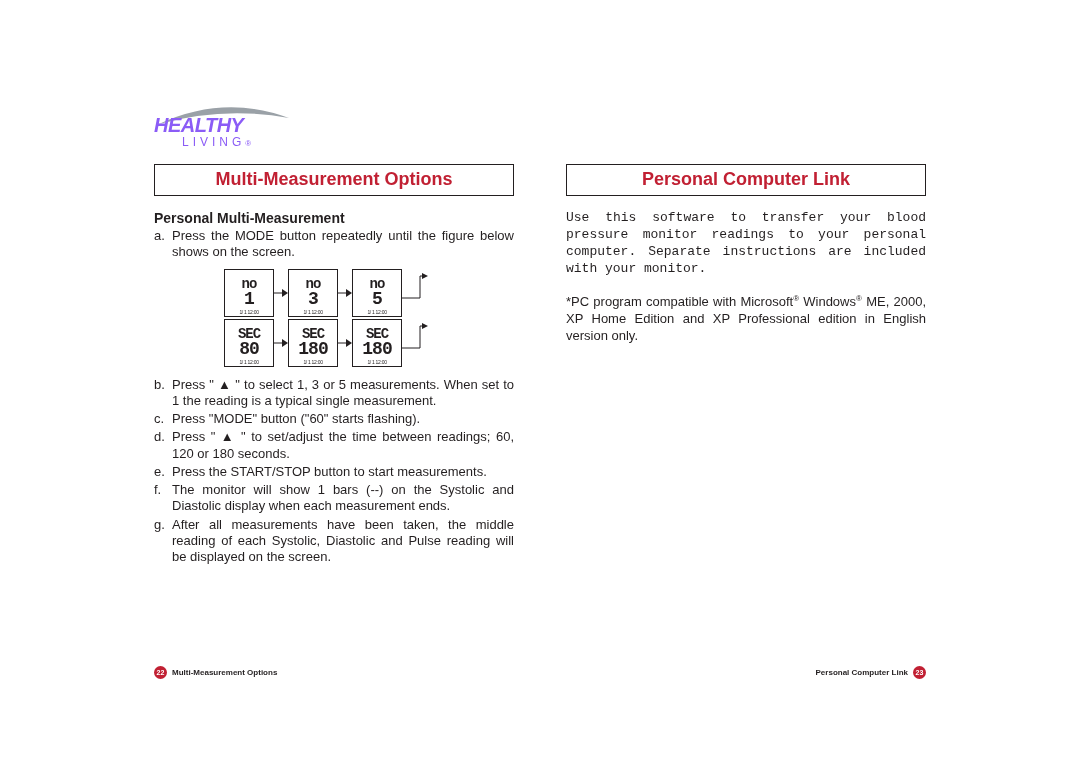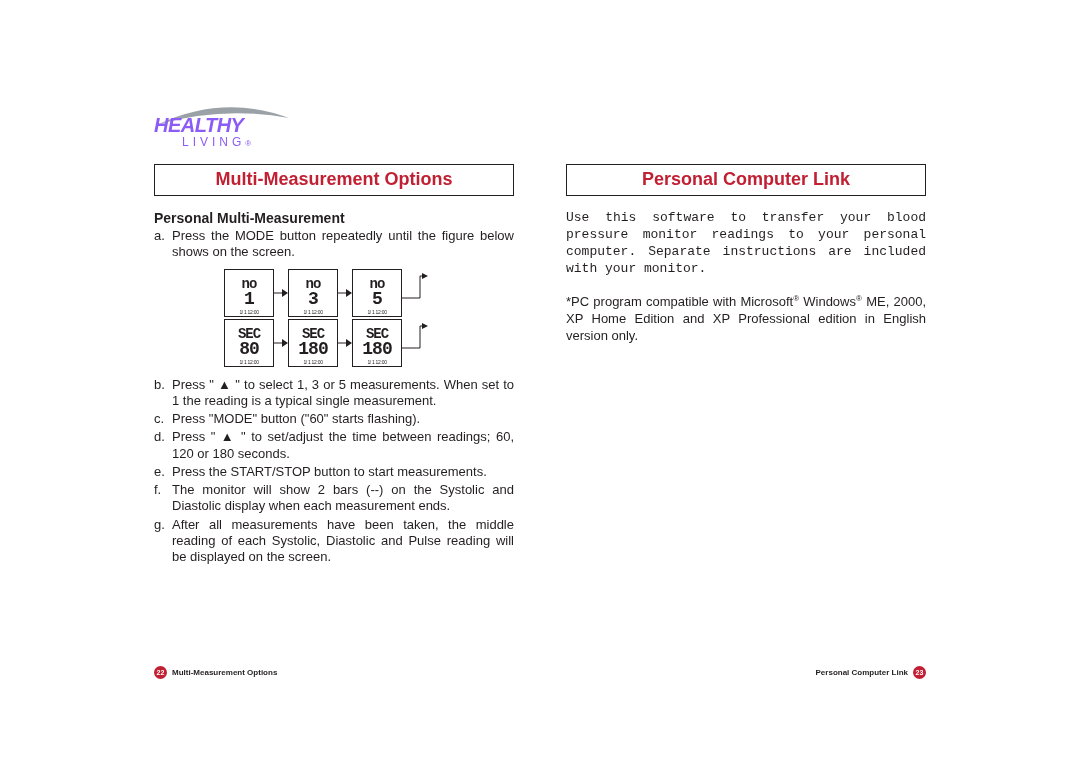--- a/index.html
+++ b/index.html
@@ -271,21 +271,21 @@
           </svg>
         </span>
       </div>
     </div>
 
     <ol class="steps">
       <li><span class="lab">b.</span><span>Press " ▲ " to select 1, 3 or 5 measurements. When set to 1 the reading is a typical single measurement.</span></li>
       <li><span class="lab">c.</span><span>Press "MODE" button ("60" starts flashing).</span></li>
       <li><span class="lab">d.</span><span>Press " ▲ " to set/adjust the time between readings; 60, 120 or 180 seconds.</span></li>
       <li><span class="lab">e.</span><span>Press the START/STOP button to start measurements.</span></li>
-      <li><span class="lab">f.</span><span>The monitor will show 2 bars (--) on the Systolic and Diastolic display when each measurement ends.</span></li>
+      <li><span class="lab">f.</span><span>The monitor will show 1 bars (--) on the Systolic and Diastolic display when each measurement ends.</span></li>
       <li><span class="lab">g.</span><span>After all measurements have been taken, the middle reading of each Systolic, Diastolic and Pulse reading will be displayed on the screen.</span></li>
     </ol>
   </div>
 
   <div class="col right">
     <div class="section-bar">Personal Computer Link</div>
     <div class="intro">Use this software to transfer your blood pressure monitor readings to your personal computer. Separate instructions are included with your monitor.</div>
     <div class="note">
       <span>*PC program compatible with Microsoft</span><sup>®</sup><span> Windows</span><sup>®</sup><span> ME, 2000, XP Home Edition and XP Professional edition in English version only.</span>
     </div>

